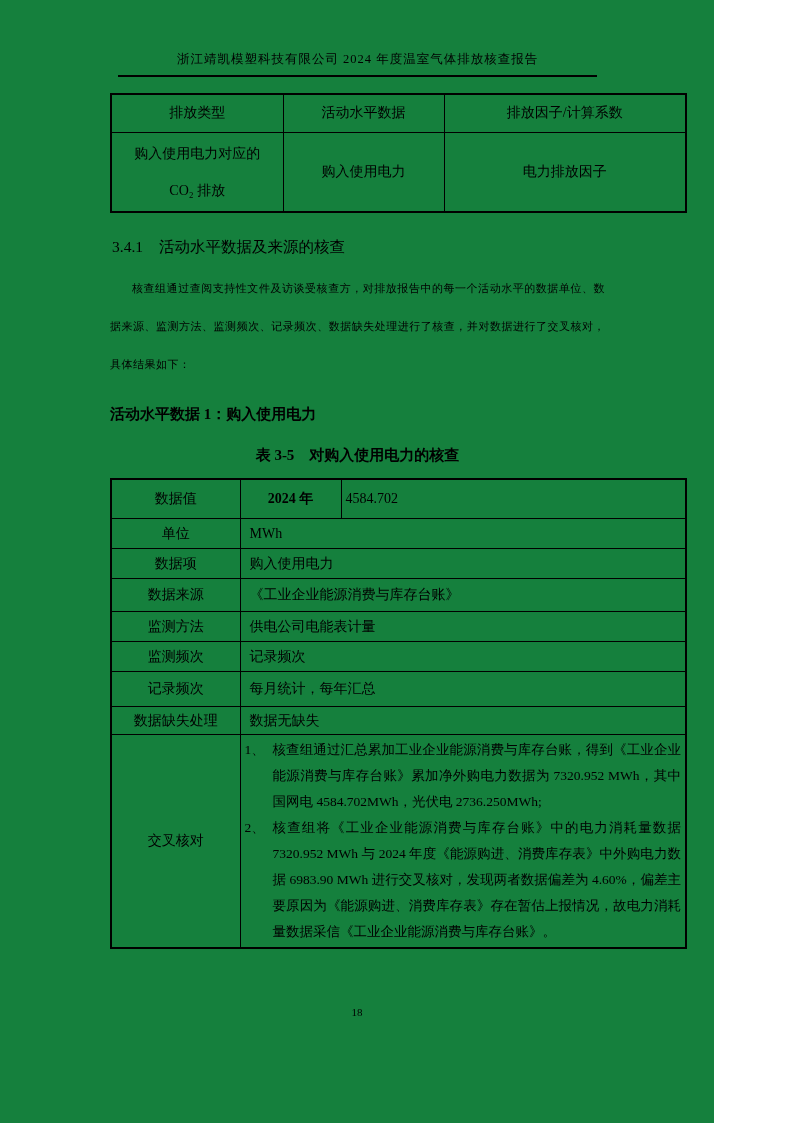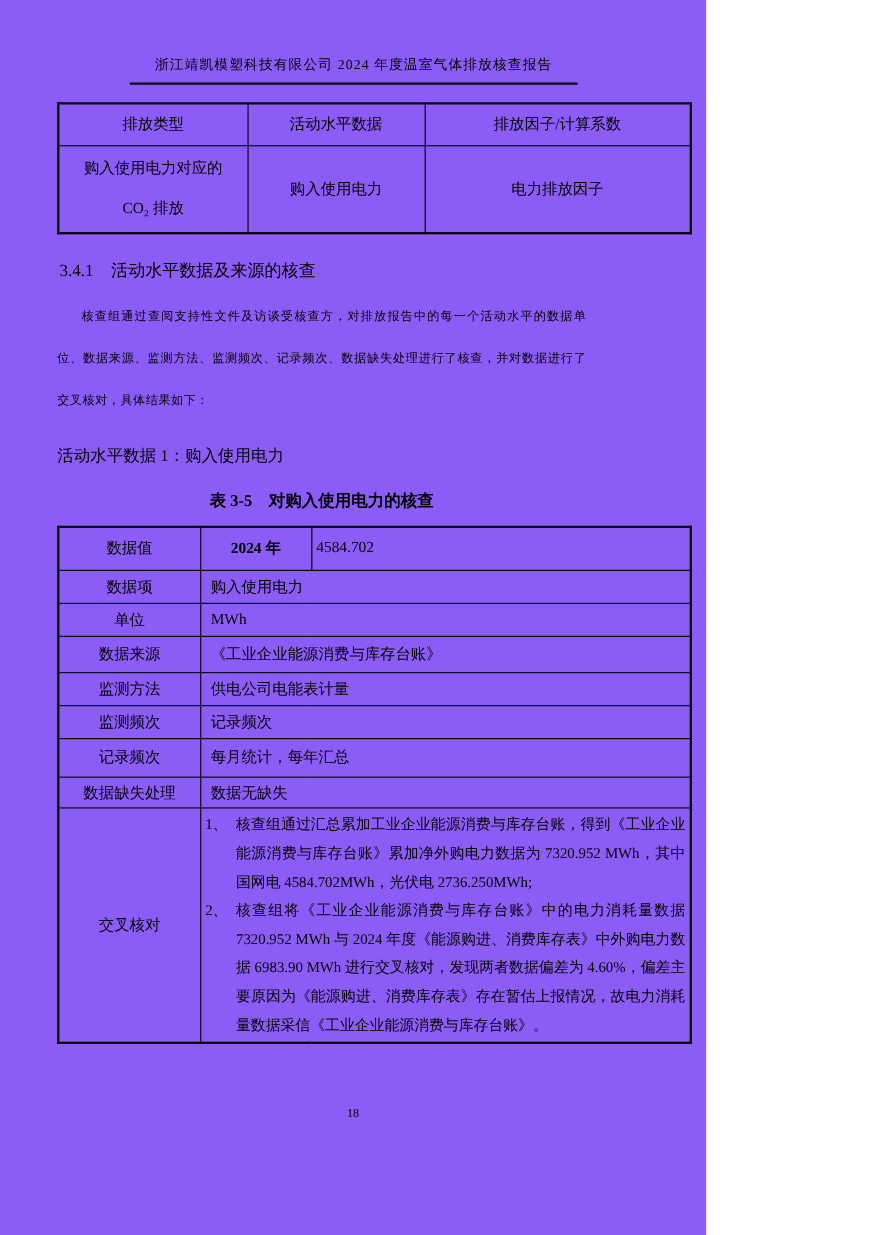--- a/index.html
+++ b/index.html
@@ -1,37 +1,37 @@
 <!DOCTYPE html>
 <html><head>
 <meta charset="utf-8">
 <style>
   * { box-sizing: border-box; }
   html, body { margin: 0; padding: 0; background: #ffffff; }
   .page {
     position: relative;
-    width: 642px;
+    width: 714px;
     height: 1123px;
-    background: #8b5cf6;
+    background: #15803d;
     color: #000000;
     font-family: "Liberation Serif", "DejaVu Serif", serif;
     overflow: hidden;
   }
   
   .doc-header {
     margin: 52px 117px 0 118px;
     padding-bottom: 8px;
     border-bottom: 2px solid #000;
     text-align: center;
     font-size: 12.5px;
     line-height: 15px;
     letter-spacing: 1px;
   }
   
-  .content { padding: 0 109px 0 52px; }
+  .content { padding: 0 109px 0 110px; }
 
   
   table.t1 {
     border-collapse: collapse;
     width: 575px;
     margin-top: 16px;
     border: 2px solid #000;
     table-layout: fixed;
   }
   table.t1 td {
@@ -56,21 +56,21 @@
     margin: 12px 0 0 0;
     font-size: 11px;
     line-height: 38px;
     text-indent: 2em;
     text-align: justify;
     letter-spacing: 0.5px;
   }
   .subheading {
     margin-top: 22px;
     font-size: 15px;
-    font-weight: normal;
+    font-weight: bold;
   }
   .table-caption {
     margin-top: 22px;
     text-align: center;
     font-size: 15px;
     font-weight: bold;
   }
 
   
   table.t2 {
@@ -159,26 +159,26 @@
           <col style="width:101px">
           <col style="width:345px">
         </colgroup>
       <tbody>
         <tr class="r40">
           <td class="lab">数据值</td>
           <td class="year-cell">2024 年</td>
           <td class="num-cell">4584.702</td>
         </tr>
         <tr class="r30">
+          <td class="lab">单位</td>
+          <td class="val" colspan="2">MWh</td>
+        </tr>
+        <tr class="r30">
           <td class="lab">数据项</td>
           <td class="val" colspan="2">购入使用电力</td>
-        </tr>
-        <tr class="r30">
-          <td class="lab">单位</td>
-          <td class="val" colspan="2">MWh</td>
         </tr>
         <tr class="r33">
           <td class="lab">数据来源</td>
           <td class="val" colspan="2">《工业企业能源消费与库存台账》</td>
         </tr>
         <tr class="r30">
           <td class="lab">监测方法</td>
           <td class="val" colspan="2">供电公司电能表计量</td>
         </tr>
         <tr class="r30">

